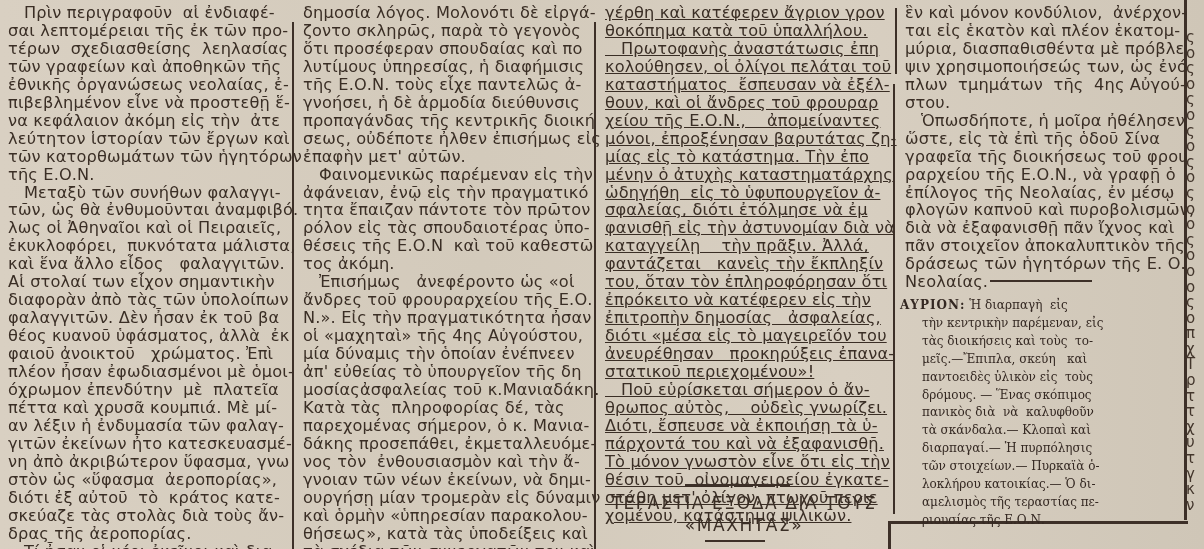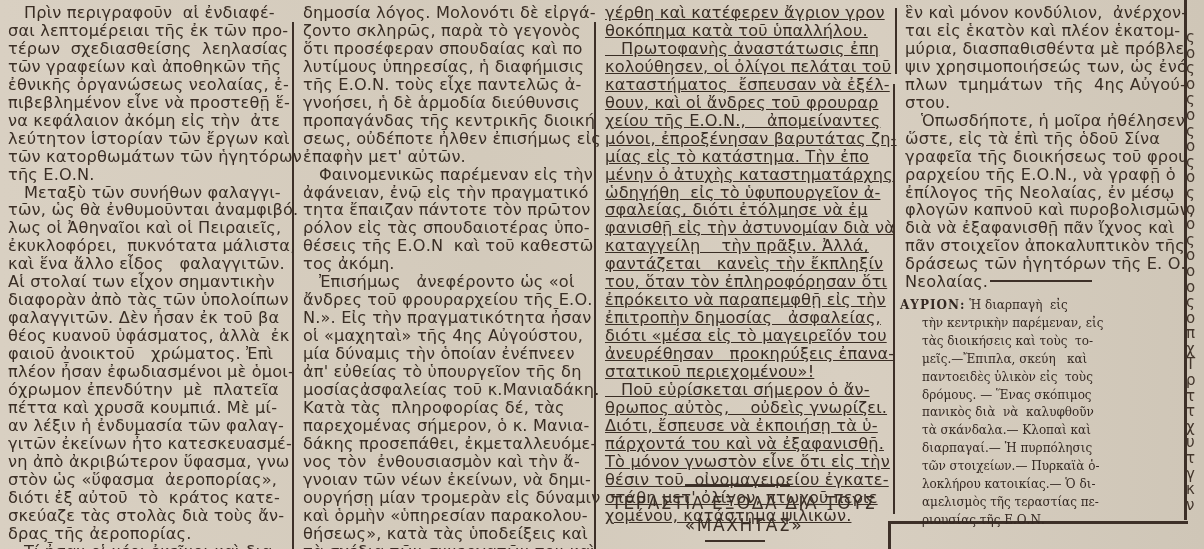--- a/index.html
+++ b/index.html
@@ -128,21 +128,21 @@
       <span class="line">χείου τῆς Ε.Ο.Ν.,    ἀπομείναντες</span>
       <span class="line">μόνοι, ἐπροξένησαν βαρυτάτας ζη-</span>
       <span class="line">μίας εἰς τὸ κατάστημα. Τὴν ἐπο</span>
       <span class="line">μένην ὁ ἀτυχὴς καταστηματάρχης</span>
       <span class="line">ὡδηγήθη  εἰς τὸ ὑφυπουργεῖον ἀ-</span>
       <span class="line">σφαλείας, διότι ἐτόλμησε νὰ ἐμ</span>
       <span class="line">φανισθῇ εἰς τὴν ἀστυνομίαν διὰ νὰ</span>
       <span class="line">καταγγείλῃ    τὴν πρᾶξιν. Ἀλλά,</span>
       <span class="line">φαντάζεται   κανεὶς τὴν ἔκπληξίν</span>
       <span class="line">του, ὅταν τὸν ἐπληροφόρησαν ὅτι</span>
-      <span class="line">ἐπρόκειτο νὰ παραπεμφθῇ εἰς τὴν</span>
+      <span class="line">ἐπρόκειτο νὰ κατέφερεν εἰς τὴν</span>
       <span class="line">ἐπιτροπὴν δημοσίας   ἀσφαλείας,</span>
       <span class="line">διότι «μέσα εἰς τὸ μαγειρεῖόν του</span>
       <span class="line">ἀνευρέθησαν   προκηρύξεις ἐπανα-</span>
       <span class="line">στατικοῦ περιεχομένου»!</span>
       <span class="line">   Ποῦ εὑρίσκεται σήμερον ὁ ἄν-</span>
       <span class="line">θρωπος αὐτὸς,    οὐδεὶς γνωρίζει.</span>
       <span class="line">Διότι, ἔσπευσε νὰ ἐκποιήσῃ τὰ ὑ-</span>
       <span class="line">πάρχοντά του καὶ νὰ ἐξαφανισθῇ.</span>
       <span class="line">Τὸ μόνον γνωστὸν εἶνε ὅτι εἰς τὴν</span>
       <span class="line">θέσιν τοῦ  οἰνομαγειρείου ἐγκατε-</span>

